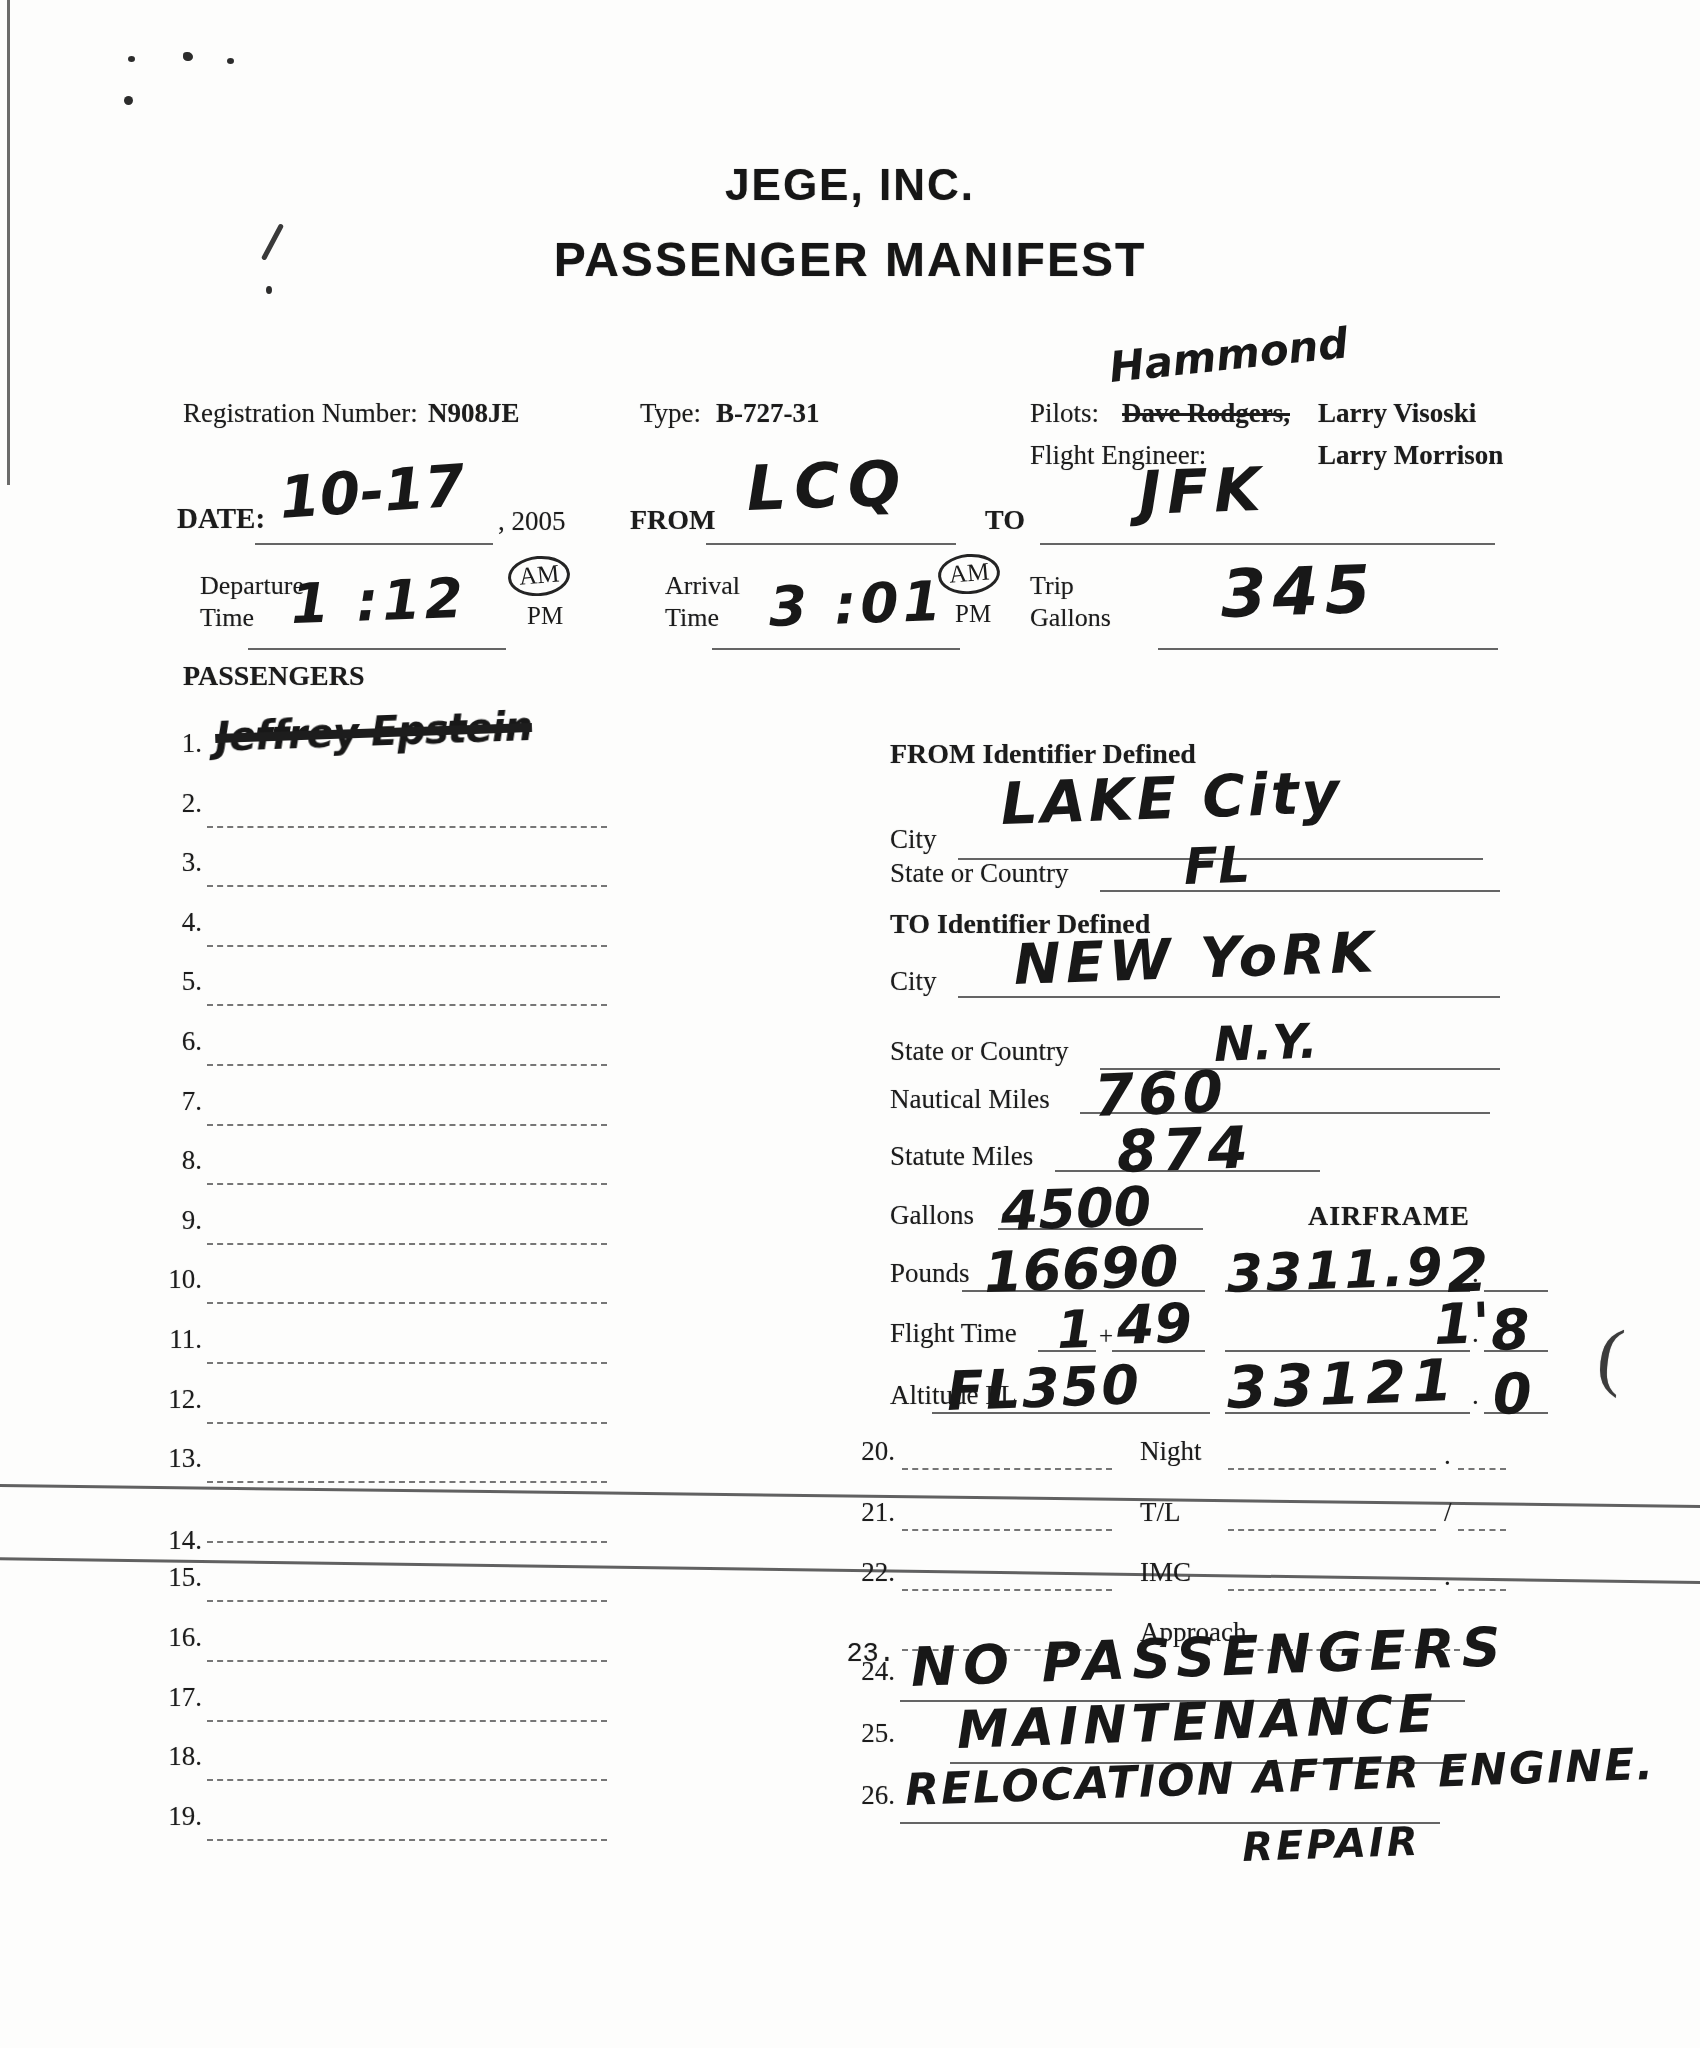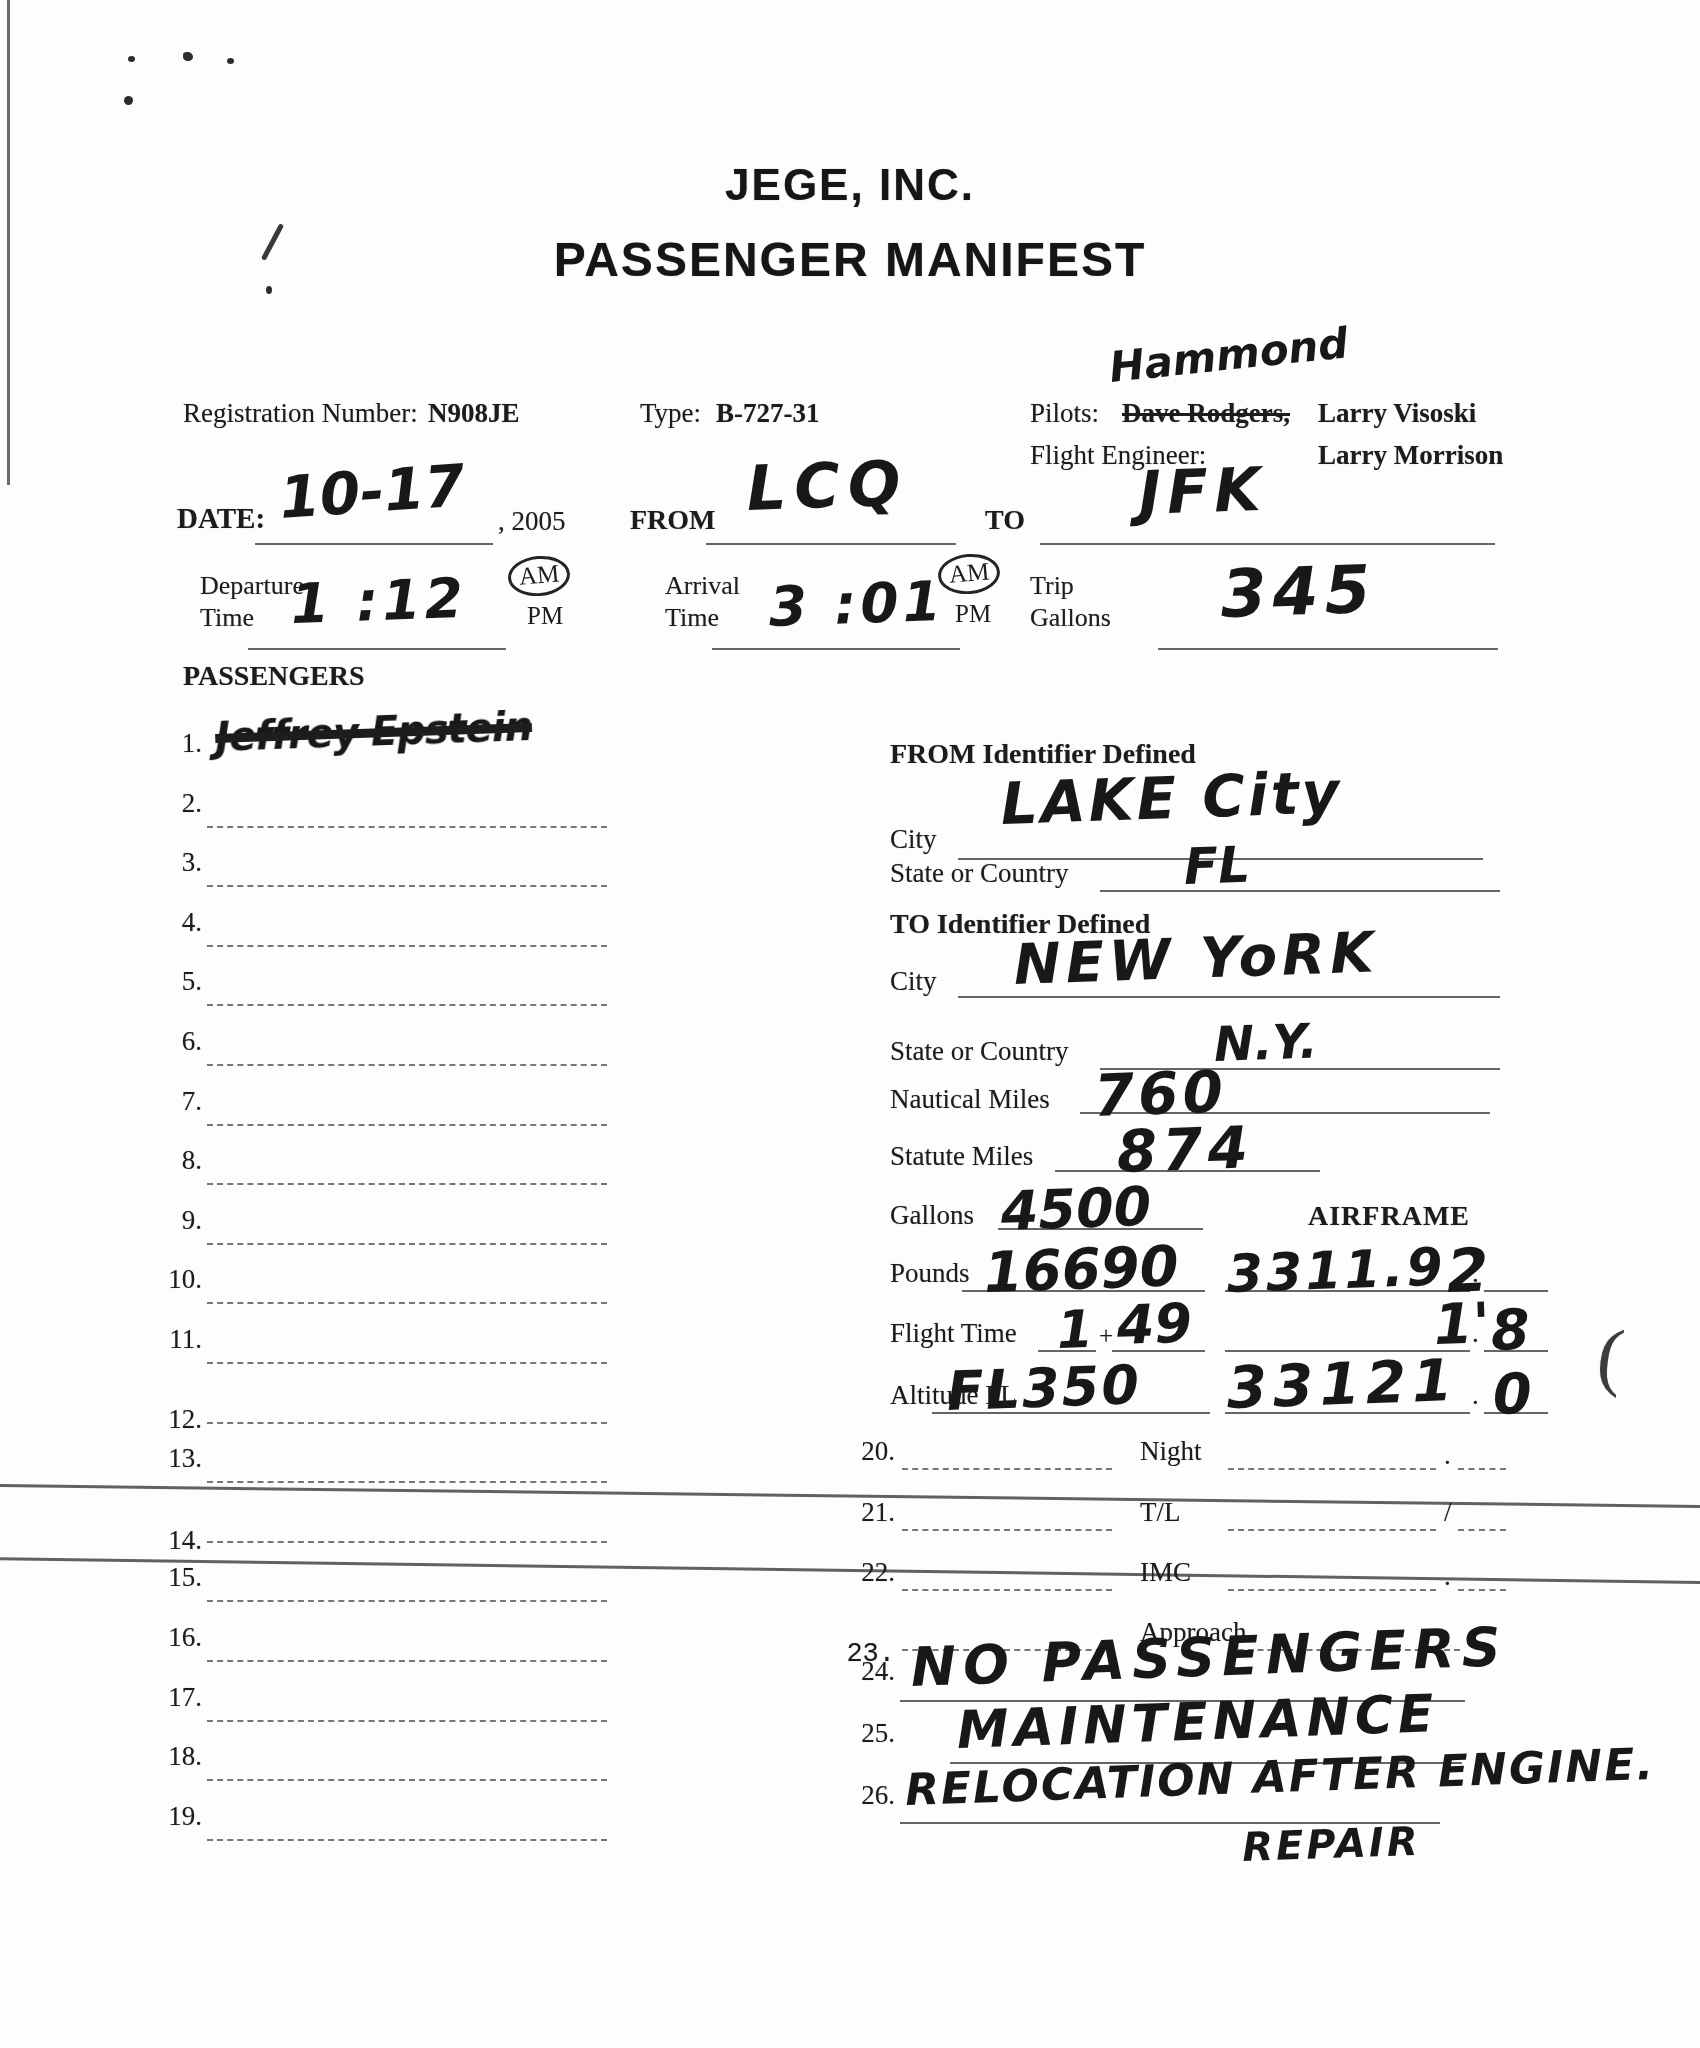--- a/index.html
+++ b/index.html
@@ -142,21 +142,21 @@
       </div>
       <div>
         <div class="abs serif num numbox" style="left: 140px; top: 1264px; width: 62px;">10.</div>
         <div class="line dotty" style="left: 207px; top: 1302px; width: 400px;"></div>
       </div>
       <div>
         <div class="abs serif num numbox" style="left: 140px; top: 1324px; width: 62px;">11.</div>
         <div class="line dotty" style="left: 207px; top: 1362px; width: 400px;"></div>
       </div>
       <div>
-        <div class="abs serif num numbox" style="left: 140px; top: 1384px; width: 62px; margin-top: 20px;">12.</div>
+        <div class="abs serif num numbox" style="left: 140px; top: 1384px; width: 62px;">12.</div>
         <div class="line dotty" style="left: 207px; top: 1422px; width: 400px;"></div>
       </div>
       <div>
         <div class="abs serif num numbox" style="left: 140px; top: 1443px; width: 62px;">13.</div>
         <div class="line dotty" style="left: 207px; top: 1481px; width: 400px;"></div>
       </div>
       <div>
         <div class="abs serif num numbox" style="left: 140px; top: 1503px; width: 62px; margin-top: 22px;">14.</div>
         <div class="line dotty" style="left: 207px; top: 1541px; width: 400px;"></div>
       </div>

